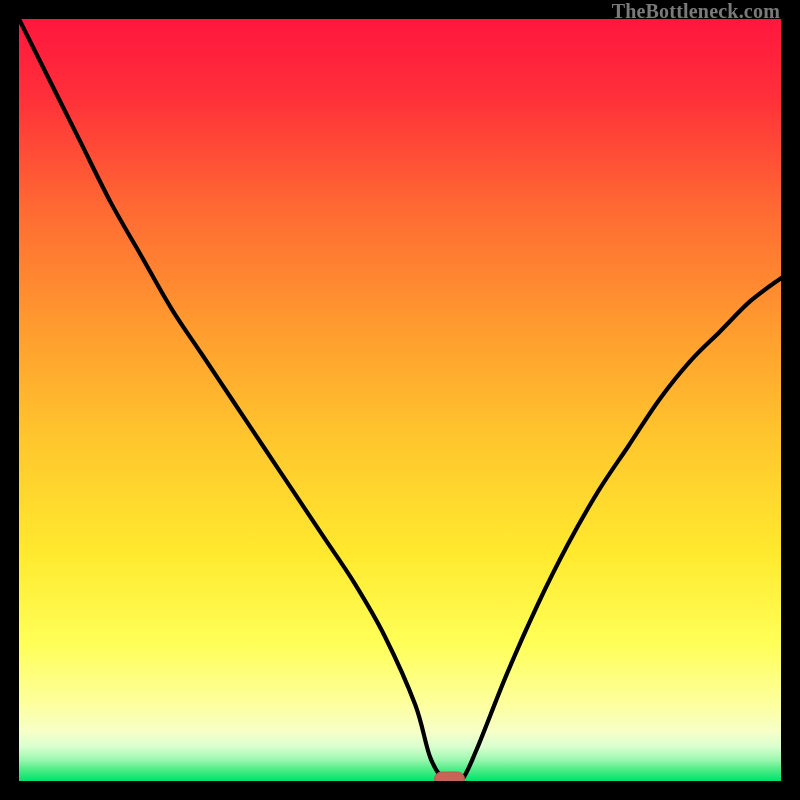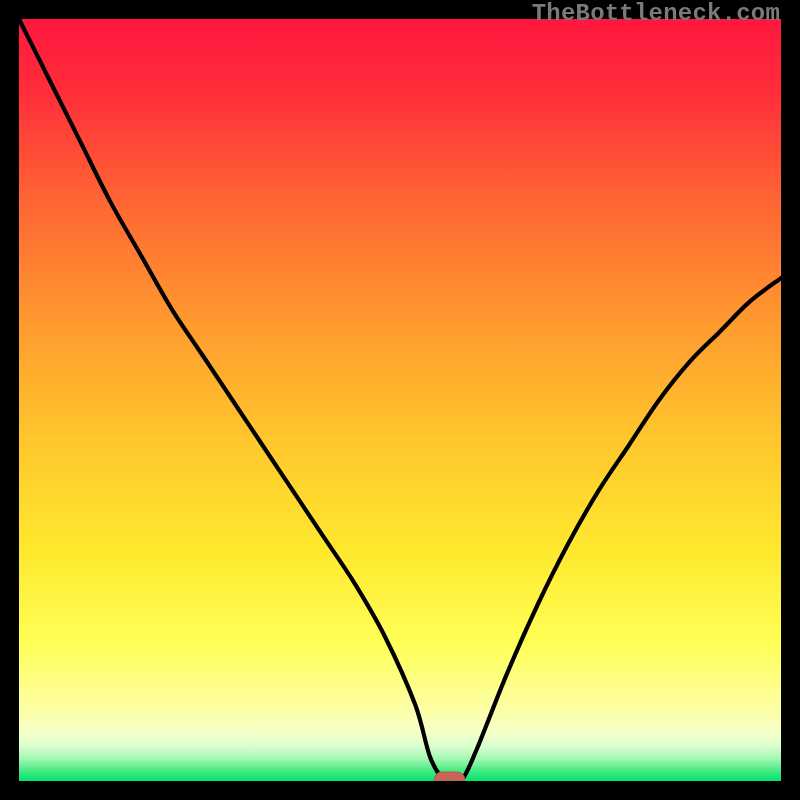--- a/index.html
+++ b/index.html
@@ -22,22 +22,22 @@
     top: 19px;
     width: 762px;
     height: 762px;
     overflow: hidden;
   }
   .watermark {
     position: absolute;
     top: 0px;
     right: 20px;
     color: #7a7a7a;
-    font-family: Liberation Mono, monospace;
-    font-size: 24px;
+    font-family: Liberation Serif, serif;
+    font-size: 20px;
     font-weight: 600;
     letter-spacing: 0.2px;
     z-index: 5;
   }
   svg {
     display: block;
   }
 </style>
 </head>
 <body>

